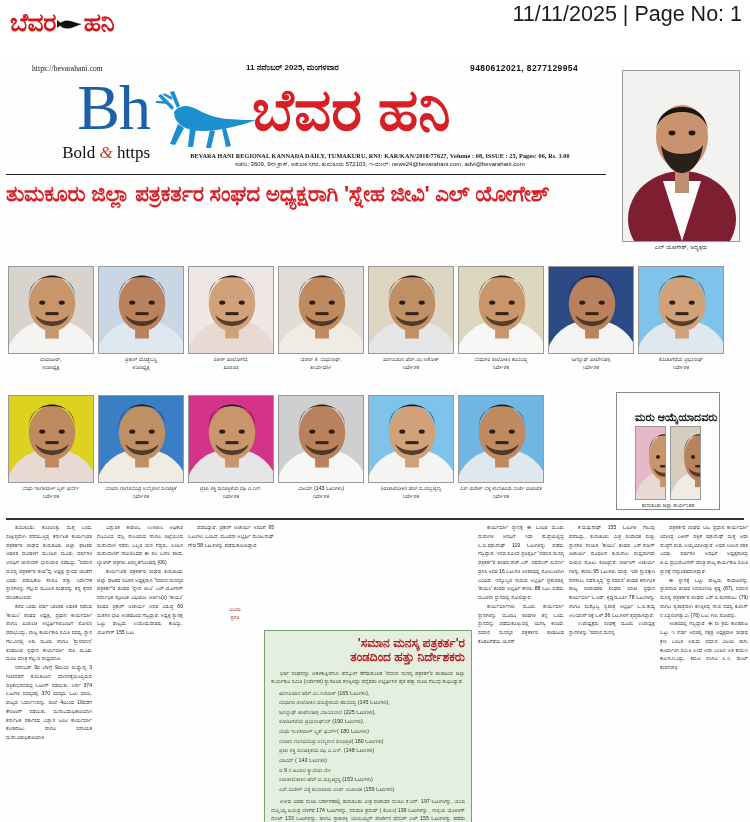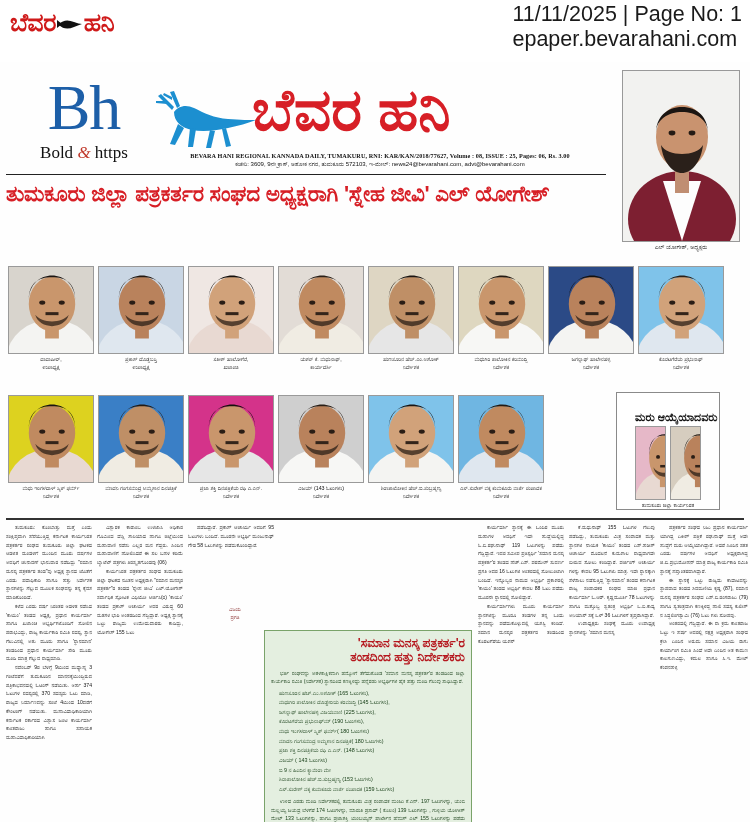--- a/index.html
+++ b/index.html
@@ -54,21 +54,21 @@
     position:absolute; left: 246px; top: -1px;
     font-size: 8px; color: #111; font-weight: 600; white-space: nowrap;
   }
   .mt-phone {
     position:absolute; left: 470px; top: -1px;
     font-size: 8.5px; color: #111; font-weight: 600; letter-spacing: 0.4px; white-space:nowrap;
   }
 
   
   .bh-logo {
-    position: absolute; left: 18px; top: 16px; width: 132px; text-align: center;
+    position: absolute; left: 18px; top: 16px; width: 132px; text-align: right;
   }
   .bh-logo .bh {
     font-family: "Liberation Serif", serif;
     font-size: 64px; line-height: 0.95; color: #1d5fa8; font-weight: 400;
     letter-spacing: -1px;
   }
   .bh-logo .tag {
     font-family: "Liberation Serif", serif;
     font-size: 17px; color: #111; margin-top: 4px; white-space: nowrap;
   }
@@ -221,26 +221,30 @@
 
   <div class="topbar">
     <div class="brand-mini">
       <span>ಬೆವರ</span><span class="fish"><svg width="26" height="14" viewBox="0 0 26 14">
             <path d="M2 7 Q8 1 17 5 Q22 7 25 7 Q22 8 17 10 Q8 14 2 8 Z" fill="#111"></path>
             <path d="M0 3 L5 7 L0 11 Z" fill="#111"></path>
           </svg></span><span>ಹನಿ</span>
     </div>
     <div class="epaper-info">
       <div class="line1">11/11/2025 | Page No: 1</div>
-      <div class="line2">epaper.bevarahani.com</div>
     </div>
   </div>
 
   <div class="sheet">
 
+    <div class="masthead-top">
+      <div class="mt-url">https://bevarahani.com</div>
+      <div class="mt-date">11 ನವೆಂಬರ್ 2025, ಮಂಗಳವಾರ</div>
+      <div class="mt-phone">9480612021,  8277129954</div>
+    </div>
 
     <div class="bh-logo">
       <div class="bh">Bh</div>
       <div class="tag"><span>Bold </span><span class="amp">&amp;</span><span> https</span></div>
     </div>
 
     <div class="deer">
       <svg width="110" height="62" viewBox="0 0 110 62">
         <g fill="#1c8fd0">
           <path d="M26 22 C30 16 38 14 46 18 C56 23 66 28 80 29 C92 30 102 30 108 30 C100 33 90 36 80 38 C66 41 54 42 44 40 C34 38 26 32 26 22 Z"></path>

